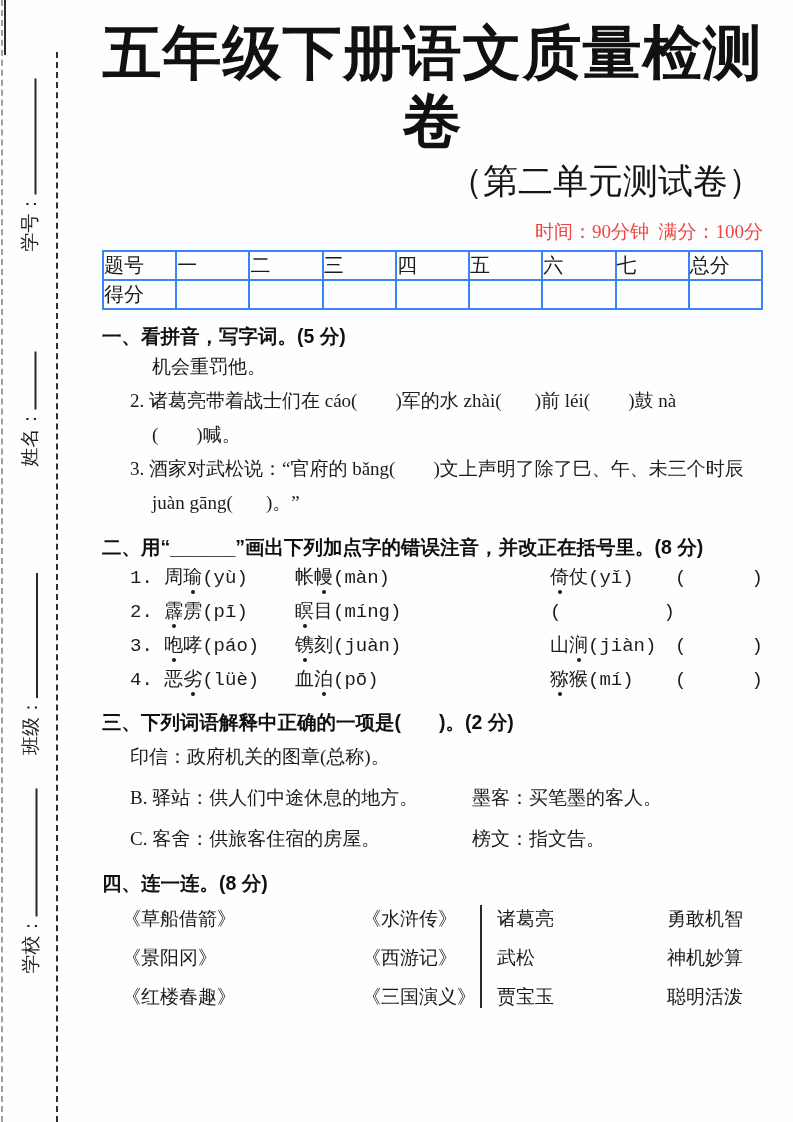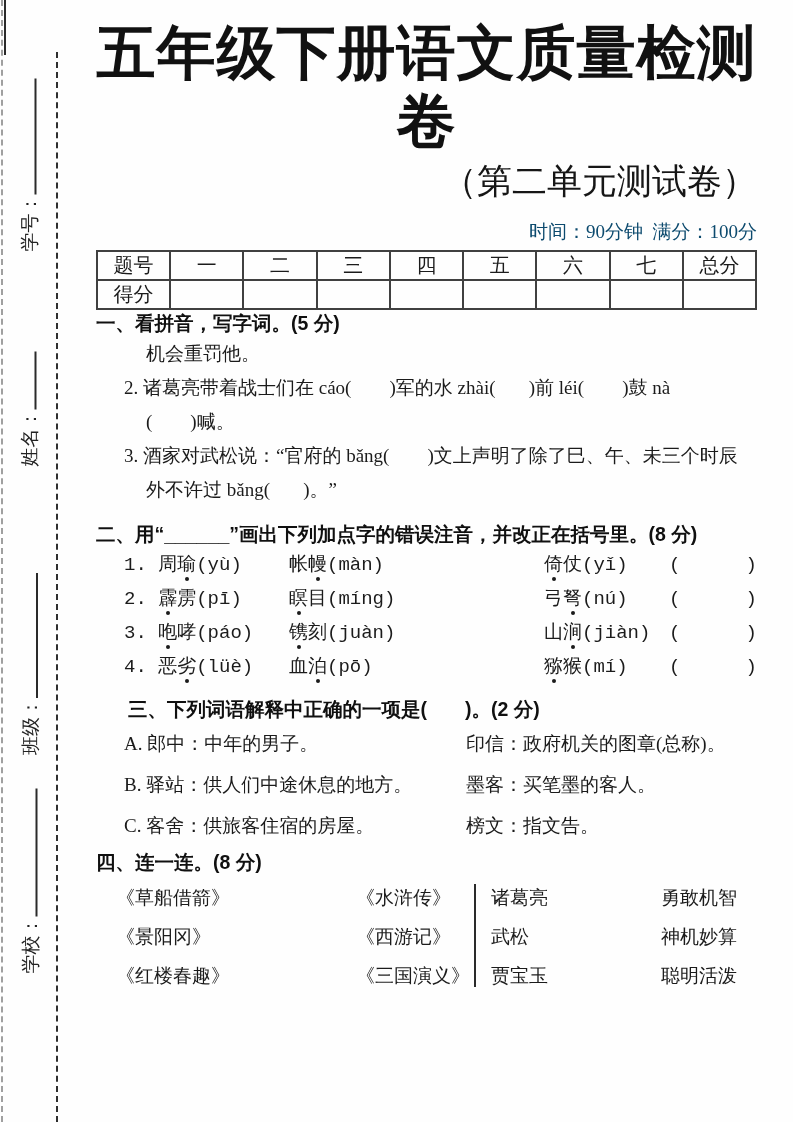--- a/index.html
+++ b/index.html
@@ -22,60 +22,60 @@
     font-size:19px; color:#222;
   }
   .mlabel { display:inline-block; }
   .mblank { display:inline-block; border-bottom:2px solid #2a2a2a; height:14px; }
   .f1 { left:-57px;  top:153px; width:173px; }
   .f2 { left:-28px;  top:397px; width:115px; }
   .f3 { left:-60px;  top:652px; width:182px; }
   .f4 { left:-62px;  top:869px; width:185px; }
   .b1 { width:118px; } .b2 { width:60px; } .b3 { width:134px; } .b4 { width:130px; }
 
-  .main { position:absolute; left:96px; top:0; width:661px; }
+  .main { position:absolute; left:102px; top:0; width:661px; }
 
   .title {
     margin-top:20px; text-align:center; font-size:59px; font-weight:bold;
     letter-spacing:1px; line-height:1.15; color:#111;
   }
   .subtitle { margin-top:2px; text-align:right; font-size:35px; color:#161616; }
-  .meta { margin-top:14px; text-align:right; font-size:19px; white-space:pre-wrap; color:#0c4a6e; }
+  .meta { margin-top:14px; text-align:right; font-size:19px; white-space:pre-wrap; color:#ef4444; }
 
   table.score { margin-top:5px; width:100%; border-collapse:collapse; table-layout:fixed; }
   table.score td {
-    border:2px solid #404040; height:23px; text-align:center; vertical-align:middle;
+    border:2px solid #3b82f6; height:23px; vertical-align:middle;
     font-size:20px; color:#1b1b1b;
   }
 
   .sec-h {
     font-family:"Liberation Sans","DejaVu Sans",sans-serif;
     font-weight:bold; font-size:19.5px; color:#101010; white-space:pre-wrap;
   }
-  .s1h { }
+  .s1h { margin-top:13px; }
   .tline { font-size:19px; line-height:34px; padding-left:28px; white-space:pre-wrap; }
   .tline.cont { padding-left:50px; }
 
   .s2h { margin-top:14px; }
   .s2row {
     display:grid; grid-template-columns:165px 255px 125px 88px;
     padding-left:28px; font-size:19px; line-height:34px; align-items:baseline;font-family:Liberation Mono, monospace;
   }
   .dotchar { position:relative; }
   .dotchar::after {
     content:""; position:absolute; left:50%; bottom:-5px; width:4px; height:4px;
     background:#1b1b1b; border-radius:50%; transform:translateX(-50%);
   }
   .parenbox { display:flex; justify-content:space-between; }
 
-  .s3h { margin-top:12px;margin-left:32px; }
+  .s3h { margin-top:12px; }
   .s3row { display:flex; padding-left:28px; font-size:19px; line-height:41px; }
   .s3left { width:342px; }
 
-  .s4h { margin-top:3px; }
+  .s4h { margin-top:11px; }
   .s4wrap { position:relative; margin-top:2px; }
   .s4row {
     display:grid; grid-template-columns:240px 135px 170px auto;
     padding-left:20px; font-size:19px; line-height:39px;
   }
   .s4divider { position:absolute; left:378px; top:6px; bottom:8px; width:2px; background:#2a2a2a; }
 </style>
 </head>
 <body>
 
@@ -133,38 +133,37 @@
         <td></td>
       </tr>
     </tbody>
       </table>
 
     <div class="sec-h s1h">一、看拼音，写字词。(5 分)</div>
     <div class="tline cont">机会重罚他。</div>
     <div class="tline">2. 诸葛亮带着战士们在 cáo(        )军的水 zhài(       )前 léi(        )鼓 nà</div>
     <div class="tline cont">(        )喊。</div>
     <div class="tline">3. 酒家对武松说：“官府的 bǎng(        )文上声明了除了巳、午、未三个时辰</div>
-    <div class="tline cont">外不许过 bǎng(       )。”</div>
+    <div class="tline cont">juàn gāng(       )。”</div>
 
     <div class="sec-h s2h">二、用“______”画出下列加点字的错误注音，并改正在括号里。(8 分)</div>
 
     <div class="s2row">
       <span><span>1. </span><span>周</span><span class="dotchar">瑜</span><span>(yù)</span></span>
       <span><span>帐</span><span class="dotchar">幔</span><span>(màn)</span></span>
       <span><span></span><span class="dotchar">倚</span><span>仗(yǐ)</span></span>
       <span class="parenbox">
           <span>(</span>
           <span>)</span>
         </span>
     </div>
 
     <div class="s2row">
       <span><span>2. </span><span></span><span class="dotchar">霹</span><span>雳(pī)</span></span>
       <span><span></span><span class="dotchar">瞑</span><span>目(míng)</span></span>
-      <span><span>弓</span><span class="dotchar">弩</span><span>(nú)</span></span>
       <span class="parenbox">
           <span>(</span>
           <span>)</span>
         </span>
     </div>
 
     <div class="s2row">
       <span><span>3. </span><span></span><span class="dotchar">咆</span><span>哮(páo)</span></span>
       <span><span></span><span class="dotchar">镌</span><span>刻(juàn)</span></span>
       <span><span>山</span><span class="dotchar">涧</span><span>(jiàn)</span></span>
@@ -179,21 +178,20 @@
       <span><span>血</span><span class="dotchar">泊</span><span>(pō)</span></span>
       <span><span></span><span class="dotchar">猕</span><span>猴(mí)</span></span>
       <span class="parenbox">
           <span>(</span>
           <span>)</span>
         </span>
     </div>
 
     <div class="sec-h s3h">三、下列词语解释中正确的一项是(       )。(2 分)</div>
     <div class="s3row">
-      <span class="s3left">A. 郎中：中年的男子。</span>
       <span>印信：政府机关的图章(总称)。</span>
     </div>
     <div class="s3row">
       <span class="s3left">B. 驿站：供人们中途休息的地方。</span>
       <span>墨客：买笔墨的客人。</span>
     </div>
     <div class="s3row">
       <span class="s3left">C. 客舍：供旅客住宿的房屋。</span>
       <span>榜文：指文告。</span>
     </div>

